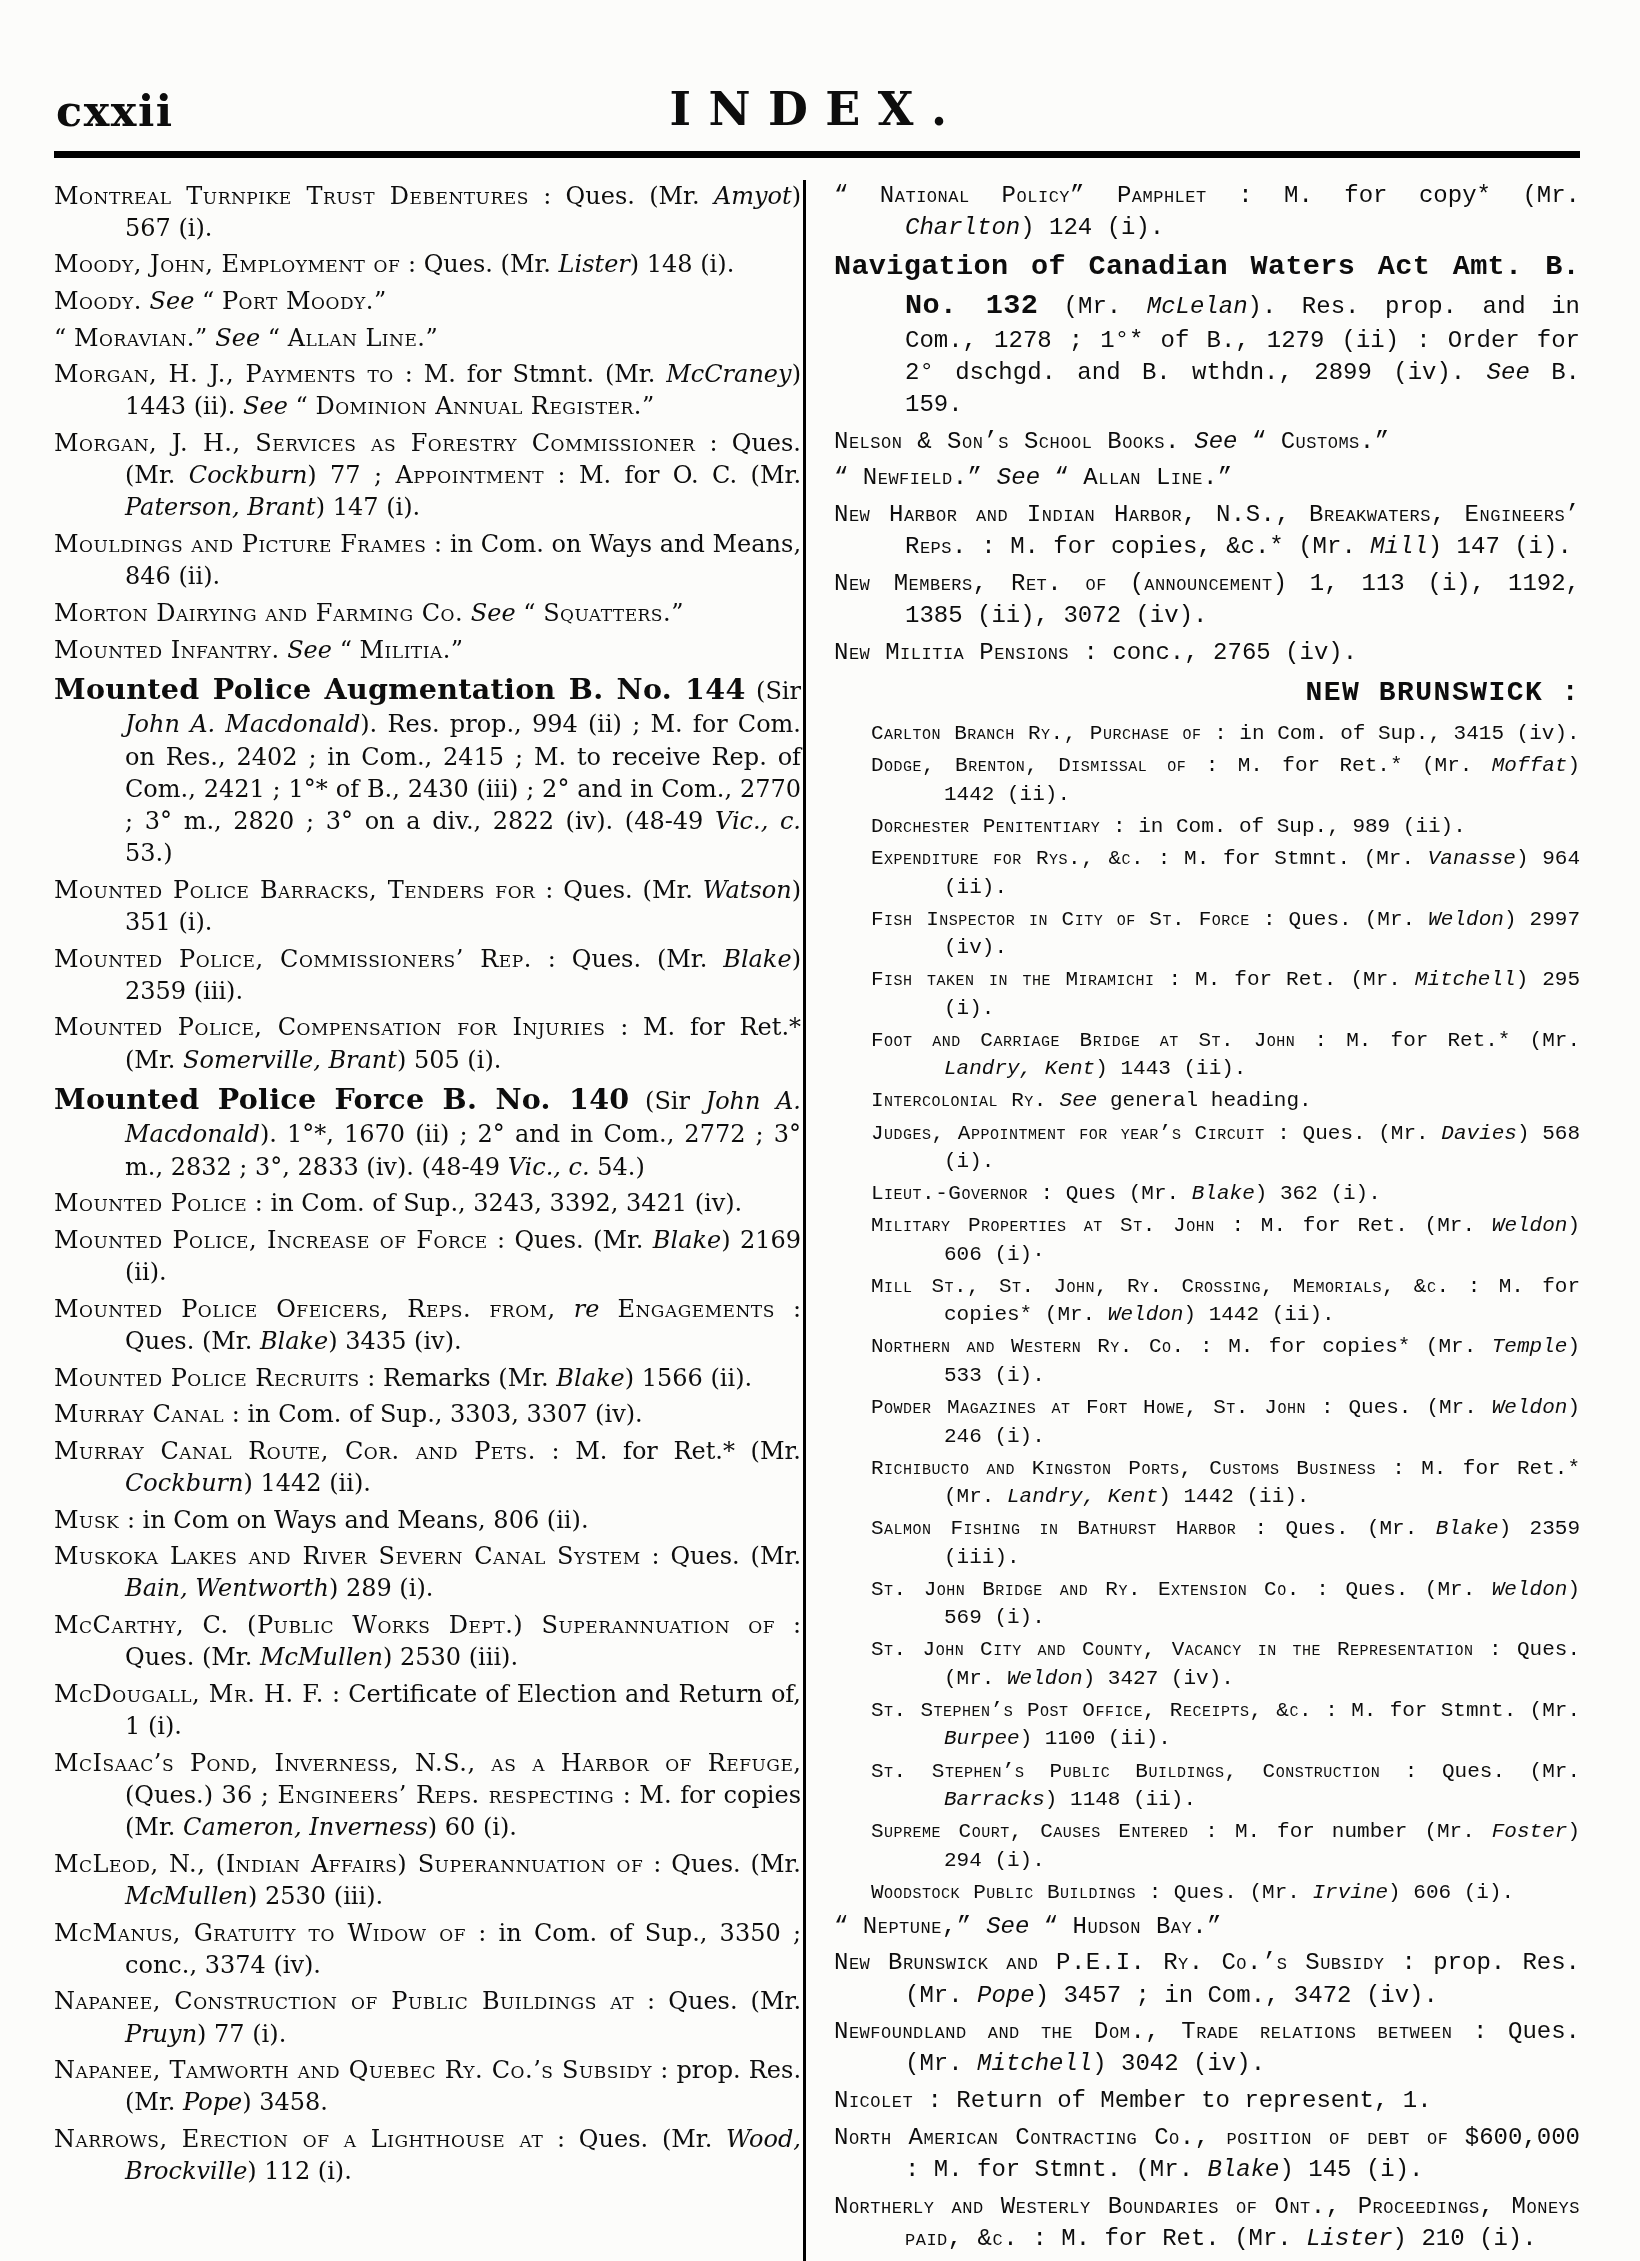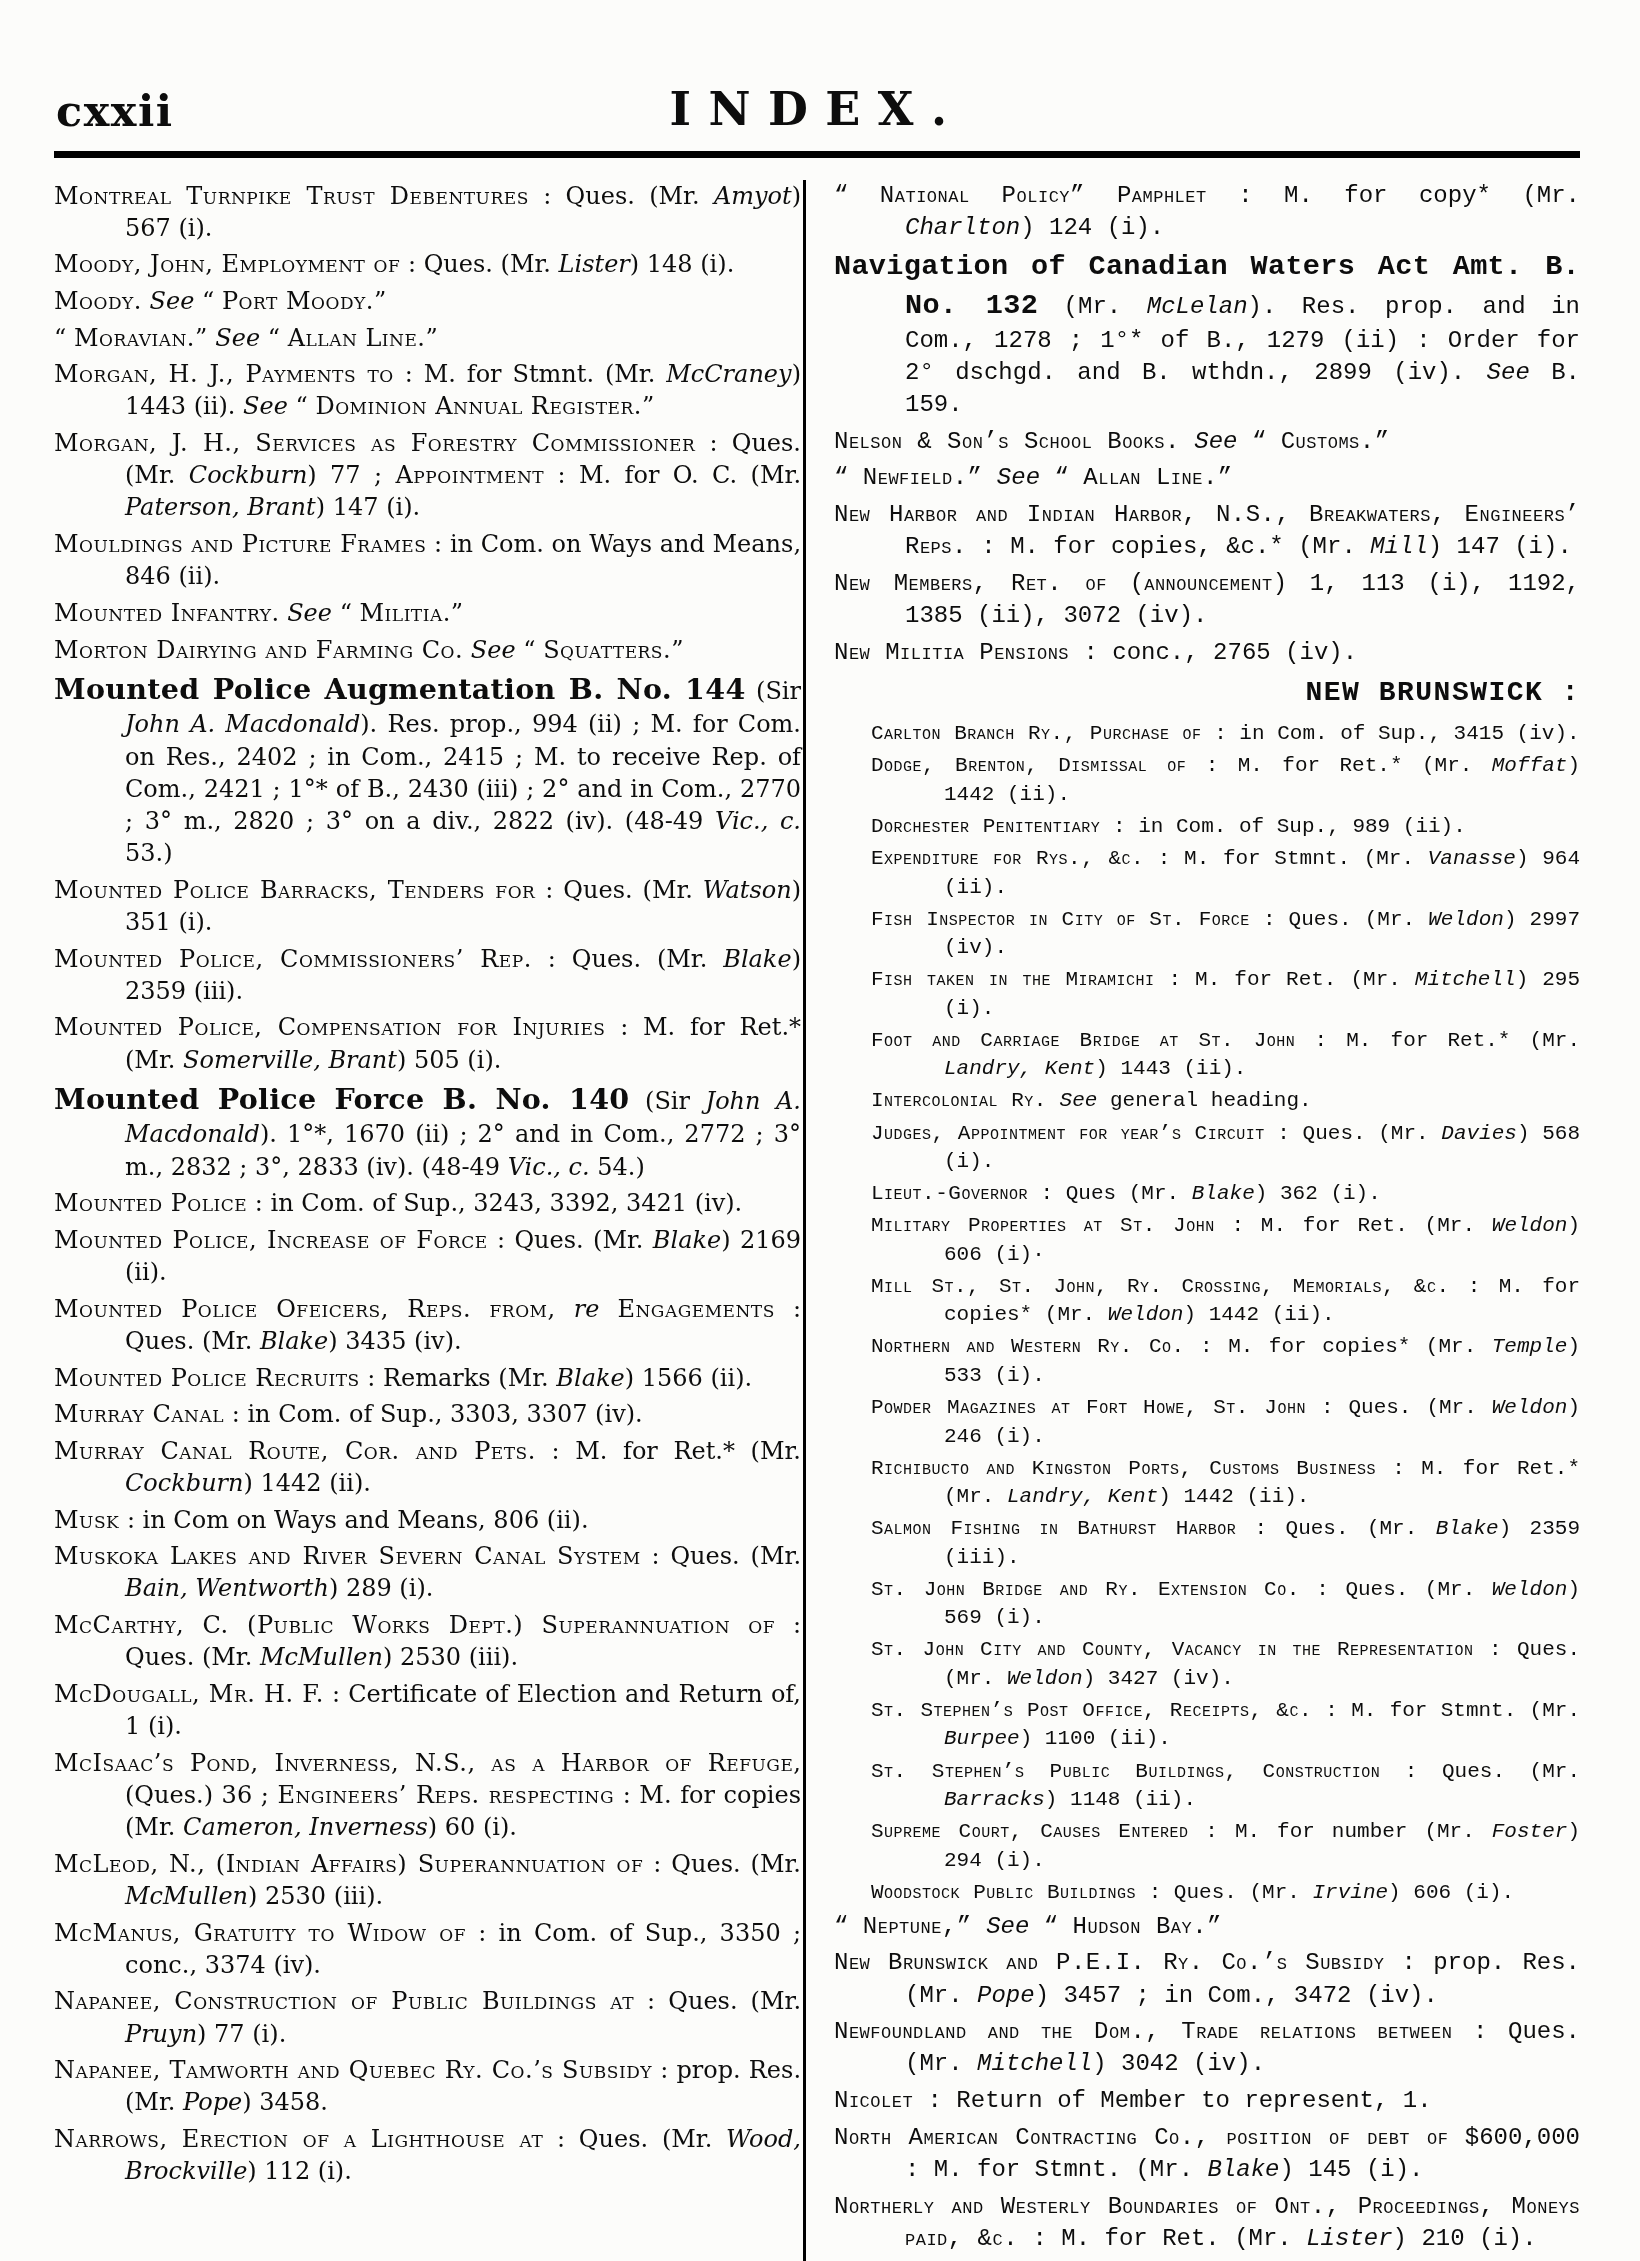--- a/index.html
+++ b/index.html
@@ -108,22 +108,22 @@
   <div class="rule"></div>
   <div class="columns">
     <div class="col col-left">
         <p class="entry"><span class="s-sc">Montreal Turnpike Trust Debentures</span><span class="s-n"> : Ques.  (Mr. </span><span class="s-i">Amyot</span><span class="s-n">) 567 (i).</span></p>
         <p class="entry"><span class="s-sc">Moody, John, Employment of</span><span class="s-n"> : Ques. (Mr. </span><span class="s-i">Lister</span><span class="s-n">) 148 (i).</span></p>
         <p class="entry"><span class="s-sc">Moody.</span><span class="s-n">  </span><span class="s-i">See</span><span class="s-n"> “ </span><span class="s-sc">Port Moody.”</span></p>
         <p class="entry"><span class="s-n">“ </span><span class="s-sc">Moravian.”</span><span class="s-n">  </span><span class="s-i">See</span><span class="s-n"> “ </span><span class="s-sc">Allan Line.”</span></p>
         <p class="entry"><span class="s-sc">Morgan, H. J., Payments to</span><span class="s-n"> : M. for Stmnt. (Mr. </span><span class="s-i">McCraney</span><span class="s-n">) 1443 (ii).  </span><span class="s-i">See</span><span class="s-n"> “ </span><span class="s-sc">Dominion Annual Register.”</span></p>
         <p class="entry"><span class="s-sc">Morgan, J. H., Services as Forestry Commissioner</span><span class="s-n"> : Ques. (Mr. </span><span class="s-i">Cockburn</span><span class="s-n">) 77 ;  </span><span class="s-sc">Appointment</span><span class="s-n"> : M. for O. C. (Mr. </span><span class="s-i">Paterson, Brant</span><span class="s-n">) 147 (i).</span></p>
         <p class="entry"><span class="s-sc">Mouldings and Picture Frames</span><span class="s-n"> : in Com. on Ways and Means, 846 (ii).</span></p>
+        <p class="entry"><span class="s-sc">Morton Dairying and Farming Co.</span><span class="s-n">  </span><span class="s-i">See</span><span class="s-n"> “ </span><span class="s-sc">Squatters.”</span></p>
         <p class="entry"><span class="s-sc">Mounted Infantry.</span><span class="s-n">  </span><span class="s-i">See</span><span class="s-n"> “ </span><span class="s-sc">Militia.”</span></p>
-        <p class="entry"><span class="s-sc">Morton Dairying and Farming Co.</span><span class="s-n">  </span><span class="s-i">See</span><span class="s-n"> “ </span><span class="s-sc">Squatters.”</span></p>
         <p class="entry"><span class="s-b">Mounted Police Augmentation B. No. 144</span><span class="s-n"> (Sir </span><span class="s-i">John A. Macdonald</span><span class="s-n">).  Res. prop., 994 (ii) ; M. for Com. on Res., 2402 ; in Com., 2415 ; M. to receive Rep. of Com., 2421 ; 1°* of B., 2430 (iii) ; 2° and in Com., 2770 ; 3° m., 2820 ; 3° on a div., 2822 (iv).  (48-49 </span><span class="s-i">Vic., c.</span><span class="s-n"> 53.)</span></p>
         <p class="entry"><span class="s-sc">Mounted Police Barracks, Tenders for</span><span class="s-n"> : Ques. (Mr. </span><span class="s-i">Watson</span><span class="s-n">) 351 (i).</span></p>
         <p class="entry"><span class="s-sc">Mounted Police, Commissioners’ Rep.</span><span class="s-n"> : Ques. (Mr. </span><span class="s-i">Blake</span><span class="s-n">) 2359 (iii).</span></p>
         <p class="entry"><span class="s-sc">Mounted Police, Compensation for Injuries</span><span class="s-n"> : M. for Ret.* (Mr. </span><span class="s-i">Somerville, Brant</span><span class="s-n">) 505 (i).</span></p>
         <p class="entry"><span class="s-b">Mounted Police Force B. No. 140</span><span class="s-n"> (Sir </span><span class="s-i">John A. Macdonald</span><span class="s-n">).  1°*, 1670 (ii) ; 2° and in Com., 2772 ; 3° m., 2832 ; 3°, 2833 (iv).  (48-49 </span><span class="s-i">Vic., c.</span><span class="s-n"> 54.)</span></p>
         <p class="entry"><span class="s-sc">Mounted Police</span><span class="s-n"> : in Com. of Sup., 3243, 3392, 3421 (iv).</span></p>
         <p class="entry"><span class="s-sc">Mounted Police, Increase of Force</span><span class="s-n"> : Ques. (Mr. </span><span class="s-i">Blake</span><span class="s-n">) 2169 (ii).</span></p>
         <p class="entry"><span class="s-sc">Mounted Police Ofeicers, Reps. from,</span><span class="s-n"> </span><span class="s-i">re</span><span class="s-n"> </span><span class="s-sc">Engagements</span><span class="s-n"> : Ques. (Mr. </span><span class="s-i">Blake</span><span class="s-n">) 3435 (iv).</span></p>
         <p class="entry"><span class="s-sc">Mounted Police Recruits</span><span class="s-n"> : Remarks (Mr. </span><span class="s-i">Blake</span><span class="s-n">) 1566 (ii).</span></p>
         <p class="entry"><span class="s-sc">Murray Canal</span><span class="s-n"> : in Com. of Sup., 3303, 3307 (iv).</span></p>

